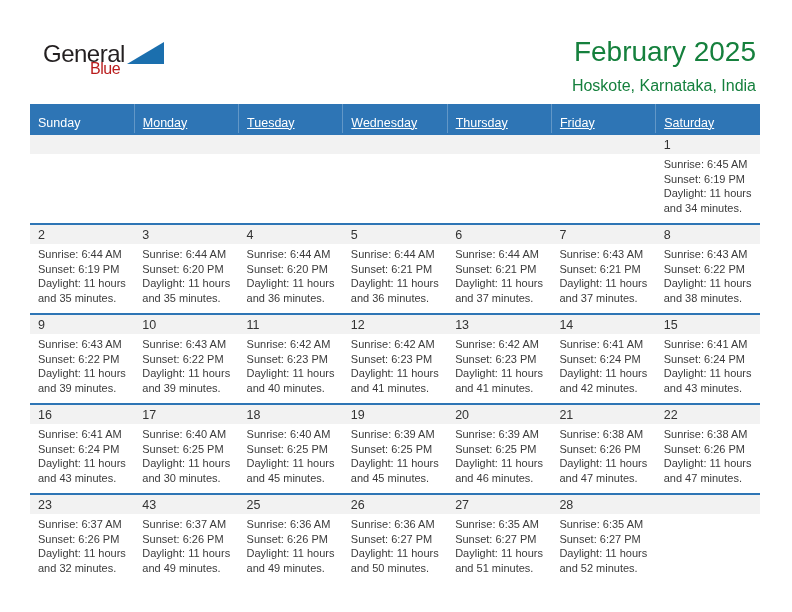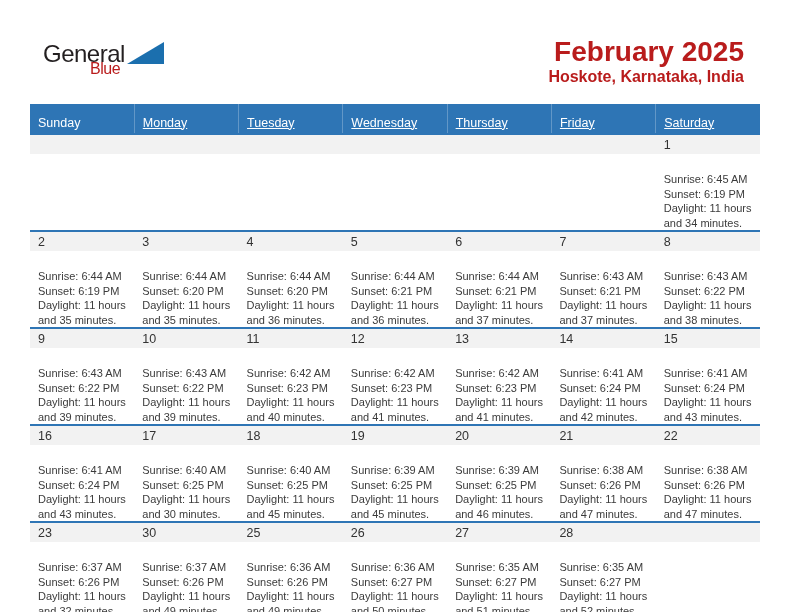--- a/index.html
+++ b/index.html
@@ -5,41 +5,41 @@
   html,body { margin:0; padding:0; background:#fff; }
   .page {
     position:relative; width:792px; height:612px; background:#ffffff;
     font-family:"Liberation Sans", sans-serif; overflow:hidden;
   }
   
   .logo { position:absolute; left:43px; top:40px; }
   .logo-row1 { display:flex; align-items:flex-end; font-size:24px; color:#231f20; letter-spacing:-0.5px; }
   .logo-tri { margin-left:2px; margin-bottom:4px; }
   .logo-row2 { font-size:16px; color:#b91c1c; margin-top:-8px; margin-left:47px; letter-spacing:-0.5px; }
-  .titles { position:absolute; right:48px; top:36px; text-align:right; color:#b91c1c;font-weight:bold; }
+  .titles { position:absolute; right:36px; top:36px; text-align:right; color:#15803d; }
   .title-month { font-size:28px; }
-  .title-loc { font-size:16px; }
+  .title-loc { font-size:16px; margin-top:9px; }
   
   .calendar {
     position:absolute; left:30px; top:104px; width:730px;
     border-collapse:collapse; table-layout:fixed;
   }
   .calendar thead th {
     background:#2E75B5; color:#ffffff; font-weight:400; font-size:12.5px;
     text-align:left; padding:8px 0 0 8px; height:21px;
   }
   .calendar thead th + th { border-left:1px solid rgba(255,255,255,0.25);text-decoration:underline; }
   .calendar tbody tr { border-top:2px solid #2E75B5; }
   .calendar tbody td { vertical-align:top; padding:0; height:88px; }
   .band {
     background:#F2F2F2; height:19px; display:flex; align-items:center;
     padding-left:8px; font-size:12.5px; color:#333333;
   }
   .details {
-    padding:3px 4px 0 8px; font-size:11px; line-height:14.5px; color:#3b3b3b;margin-top:15px;
+    padding:3px 4px 0 8px; font-size:11px; line-height:14.5px; color:#3b3b3b;
   }
 </style>
 </head>
 <body>
 
 <div class="page">
 
   <div class="logo">
     <div class="logo-row1">
       <span>General</span>
@@ -361,21 +361,21 @@
             </div>
             <div class="details">
               <div>Sunrise: 6:37 AM</div>
               <div>Sunset: 6:26 PM</div>
               <div>Daylight: 11 hours</div>
               <div>and 32 minutes.</div>
             </div>
           </td>
           <td>
             <div class="band">
-              <span>30</span>
+              <span>43</span>
             </div>
             <div class="details">
               <div>Sunrise: 6:37 AM</div>
               <div>Sunset: 6:26 PM</div>
               <div>Daylight: 11 hours</div>
               <div>and 49 minutes.</div>
             </div>
           </td>
           <td>
             <div class="band">

